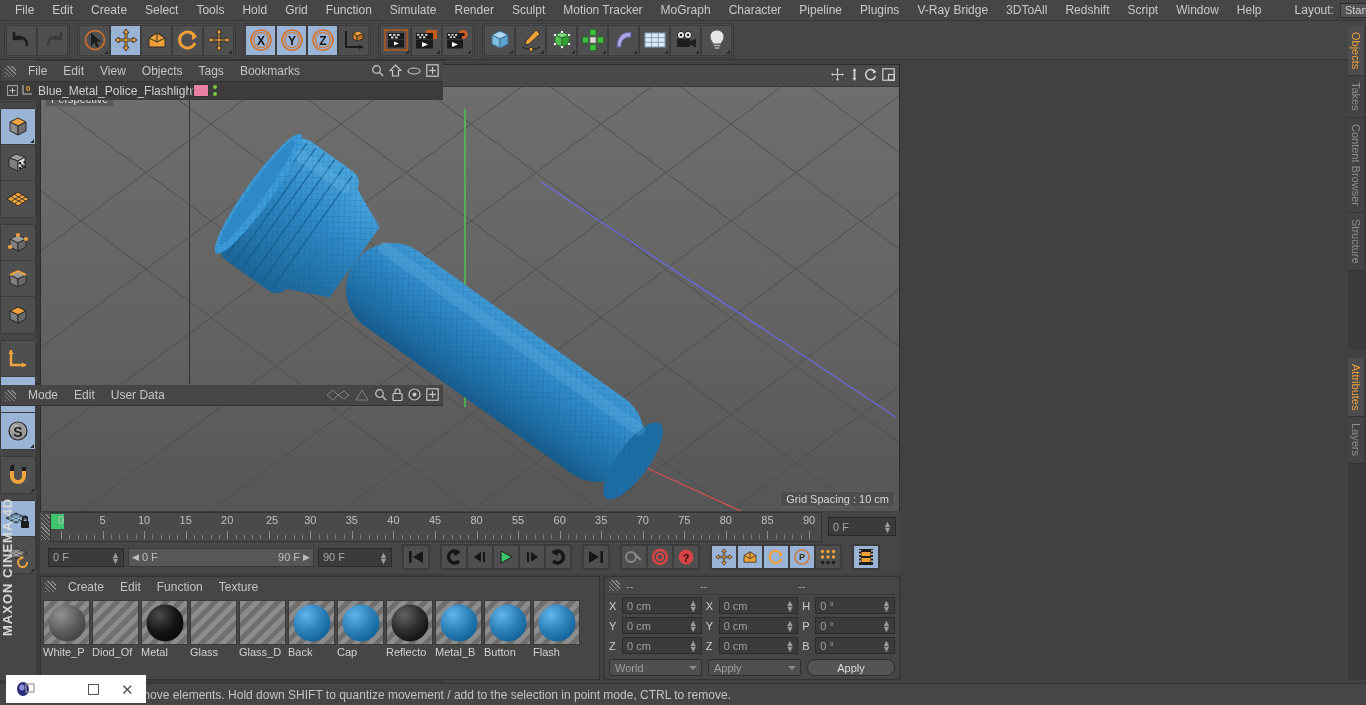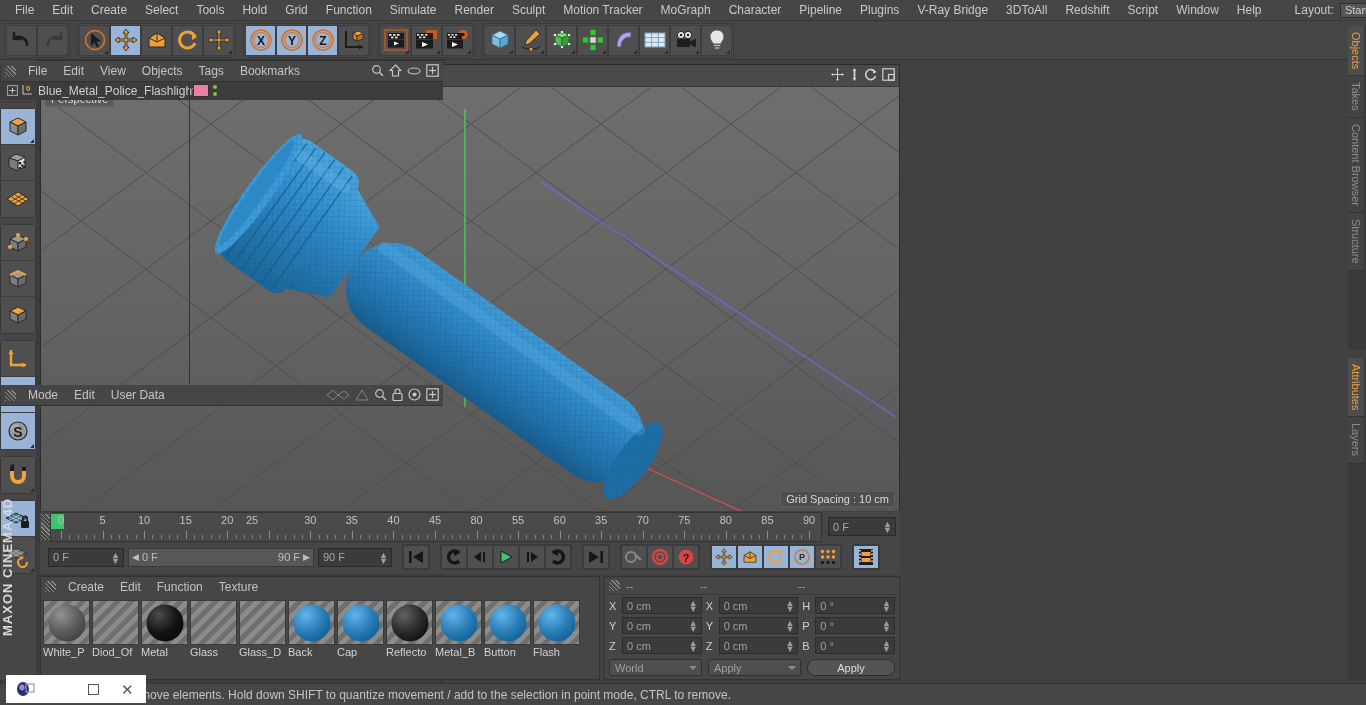--- a/index.html
+++ b/index.html
@@ -689,21 +689,21 @@
         <div class="tl-tick-label" style="left: 10px;">0</div>
             <div class="tl-tick" style="left: 10px; height: 8px;"></div>
             <div class="tl-tick-label" style="left: 51.5556px;">5</div>
             <div class="tl-tick" style="left: 51.5556px; height: 8px;"></div>
             <div class="tl-tick-label" style="left: 93.1111px;">10</div>
             <div class="tl-tick" style="left: 93.1111px; height: 8px;"></div>
             <div class="tl-tick-label" style="left: 134.667px;">15</div>
             <div class="tl-tick" style="left: 134.667px; height: 8px;"></div>
             <div class="tl-tick-label" style="left: 176.222px;">20</div>
             <div class="tl-tick" style="left: 176.222px; height: 8px;"></div>
-            <div class="tl-tick-label" style="left: 201px;">25</div>
+            <div class="tl-tick-label" style="left: 221px;">25</div>
             <div class="tl-tick" style="left: 217.778px; height: 8px;"></div>
             <div class="tl-tick-label" style="left: 259.333px;">30</div>
             <div class="tl-tick" style="left: 259.333px; height: 8px;"></div>
             <div class="tl-tick-label" style="left: 300.889px;">35</div>
             <div class="tl-tick" style="left: 300.889px; height: 8px;"></div>
             <div class="tl-tick-label" style="left: 342.444px;">40</div>
             <div class="tl-tick" style="left: 342.444px; height: 8px;"></div>
             <div class="tl-tick-label" style="left: 384px;">45</div>
             <div class="tl-tick" style="left: 384px; height: 8px;"></div>
             <div class="tl-tick-label" style="left: 425.556px;">80</div>

